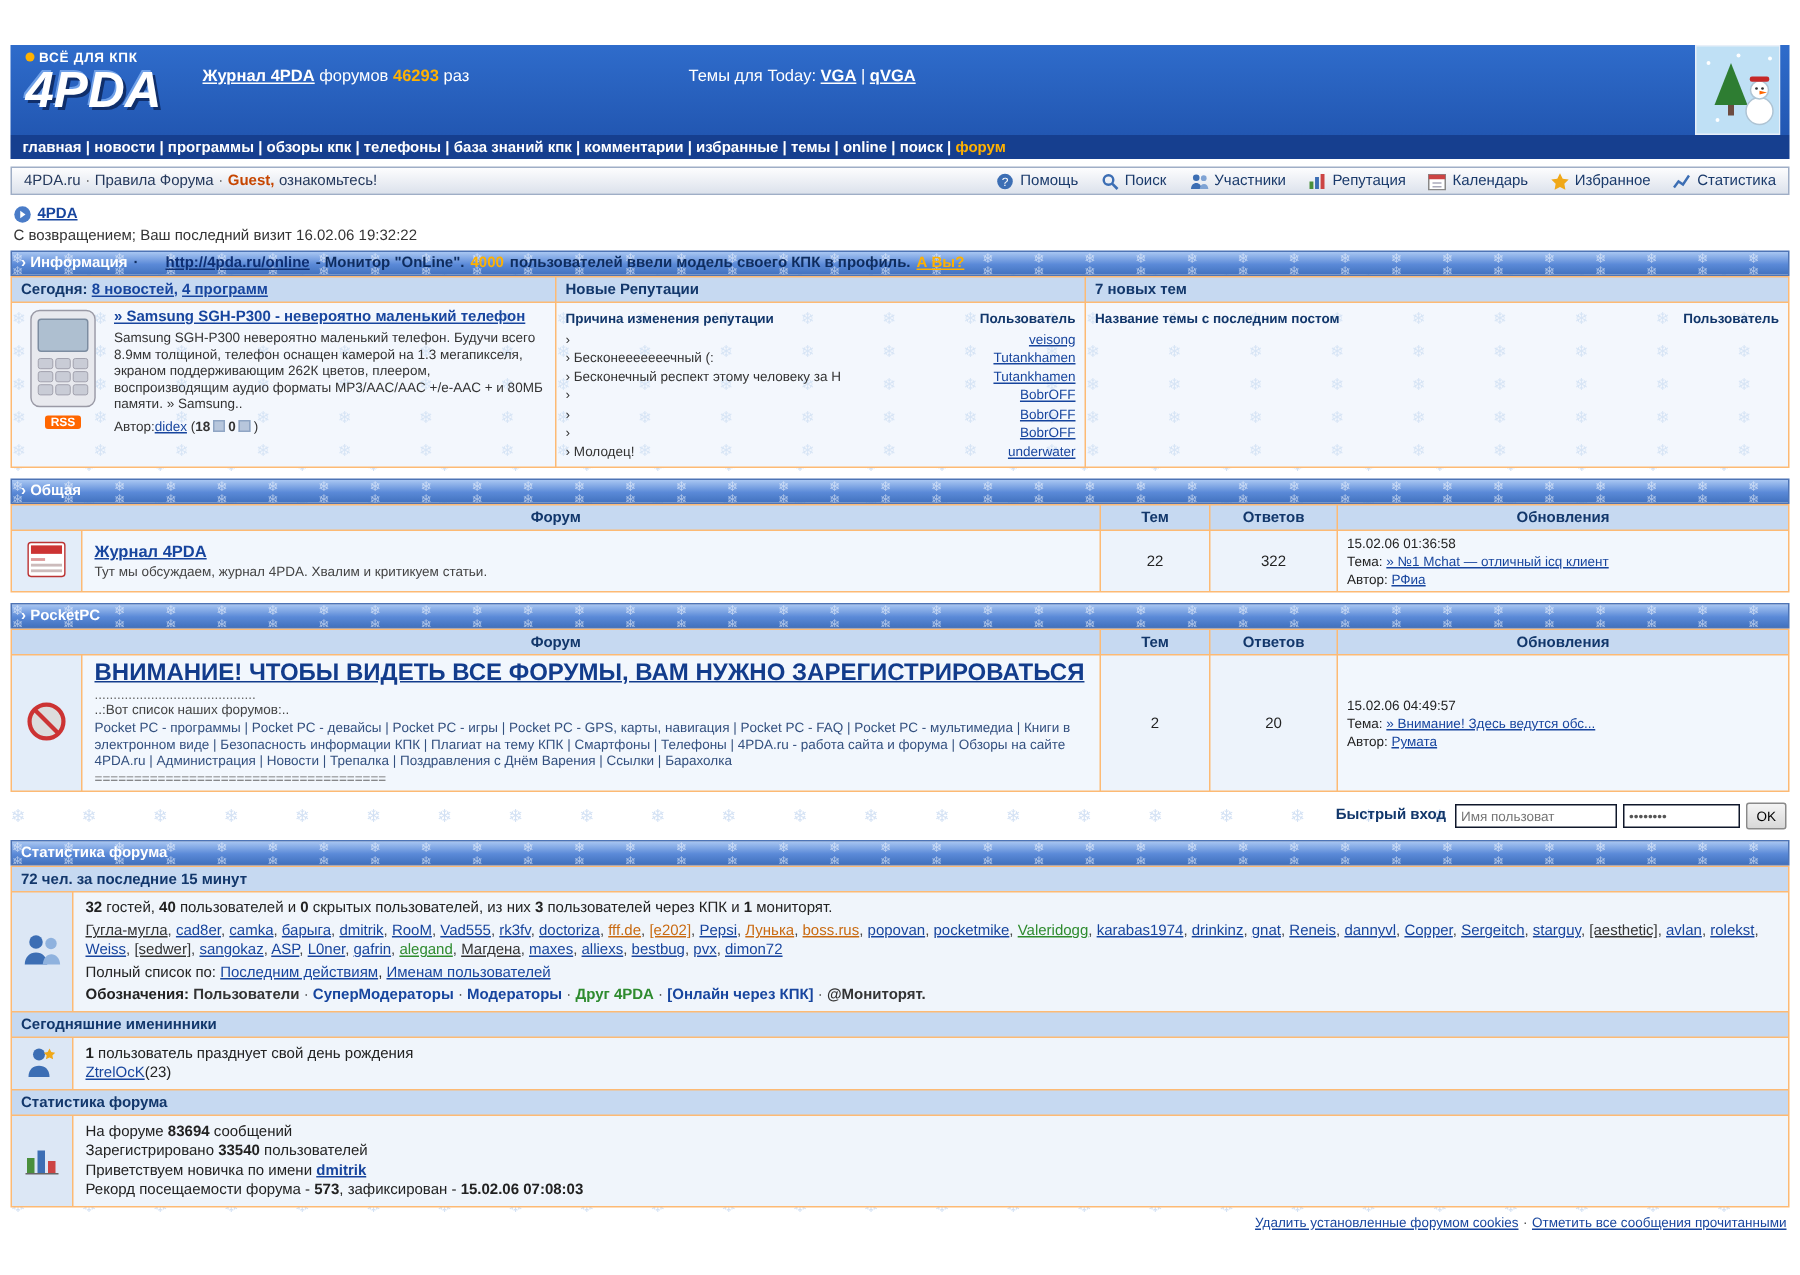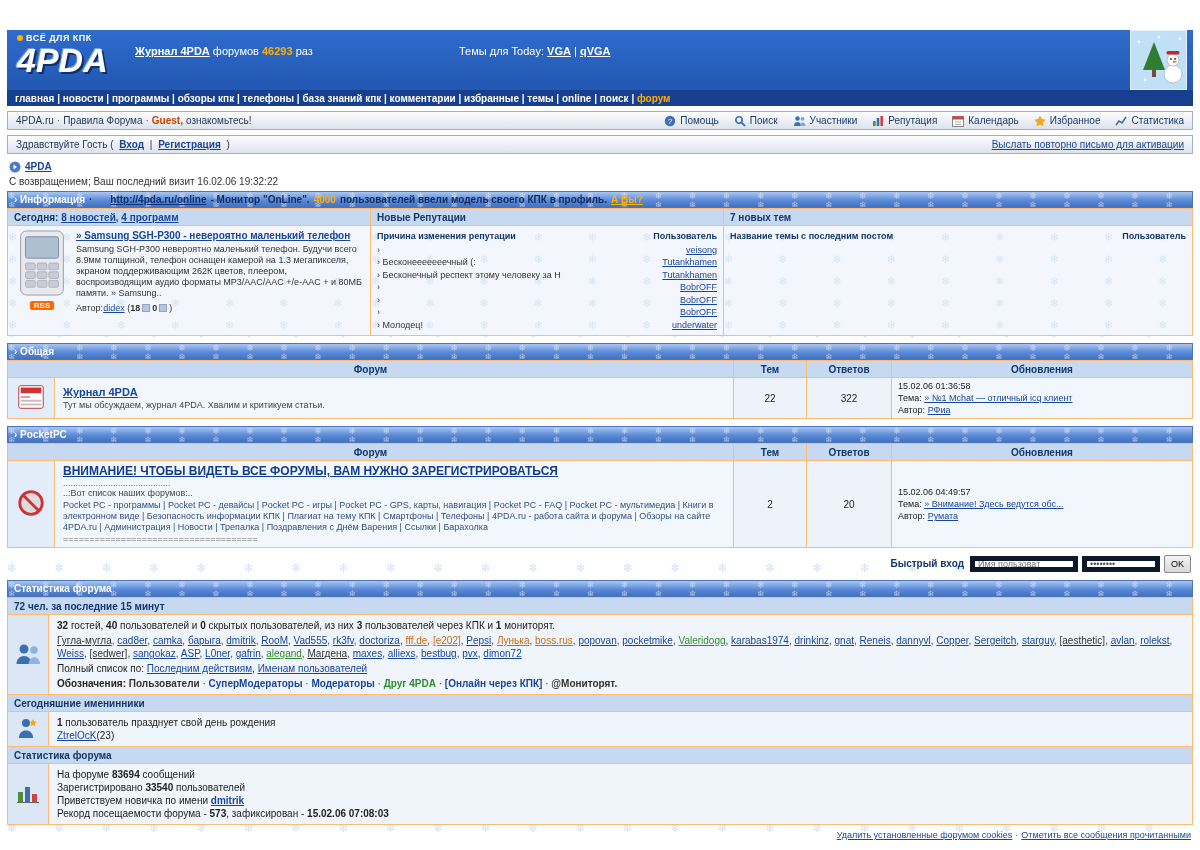--- a/index.html
+++ b/index.html
@@ -80,29 +80,29 @@
   .rep-reason{color:#333;white-space:nowrap;overflow:hidden;}
   a.rep-user{font-weight:normal;white-space:nowrap;}
 
   .cat{margin-top:7px;}
   .icell{background:#E3EDF9;text-align:center;vertical-align:middle;}
   .fcell{background:#F2F7FD;padding:3px 8px;vertical-align:middle;}
   .ncell{background:#EDF3FB;text-align:center;vertical-align:middle;font-size:10px;}
   .ucell{background:#F2F7FD;padding:2px 6px;vertical-align:middle;font-size:9px;line-height:12px;}
   .fname{font-size:11px;font-weight:bold;}
   .fdesc{font-size:9px;color:#444;margin-top:2px;}
-  .warn{font-size:12px;font-weight:bold;color:#123C8C;}
+  .warn{font-size:16px;font-weight:bold;color:#123C8C;}
   .sepline{font-size:9px;color:#666;line-height:10px;}
   .listlabel{font-size:9px;color:#444;line-height:11px;}
   .forumlist{font-size:9px;color:#33507F;line-height:11px;margin:1px 0;}
 
   
   .quick{display:flex;justify-content:flex-end;align-items:center;gap:4px;margin:6px 2px 0;height:19px;}
   .quick-label{font-weight:bold;color:#12376B;font-size:10px;margin-right:2px;}
-  .quick input{border:5px solid #0f172a;height:16px;font-family:"Liberation Sans",sans-serif;font-size:9px;padding:0 3px;background:#fff;color:#555;}
+  .quick input{border:1px solid #0f172a;height:16px;font-family:"Liberation Sans",sans-serif;font-size:9px;padding:0 3px;background:#fff;color:#555;}
   .qi-user{width:108px;} .qi-pass{width:78px;}
   .ok-btn{height:18px;font-size:9px;padding:0 6px;background:linear-gradient(#F4F4F4,#D8D8D8);border:1px solid #8A8A8A;border-radius:2px;cursor:pointer;}
   .shortcuts{text-align:center;margin-top:4px;height:13px;font-size:10px;}
   .sc:not(:last-child)::after{content:" | ";color:#333;}
 
   
   .sticell{background:#DCE7F5;width:40px;text-align:center;vertical-align:middle;}
   .scell{background:#F0F5FB;padding:4px 8px;font-size:10px;line-height:13px;vertical-align:middle;}
   .userlist{margin:2px 0;font-size:10px;line-height:13px;}
   .uw:not(:last-child)::after{content:", ";color:#444;}
@@ -217,30 +217,20 @@
       </a>
       <a class="tb-item">
         <svg width="12" height="12" viewBox="0 0 12 12">
             <polyline points="1,10 4,6 7,8 11,2" fill="none" stroke="#3C6EB4" stroke-width="1.6"></polyline>
           </svg>
         <span>Статистика</span>
       </a>
     </div>
   </div>
 
-  <div class="bar">
-    <div>
-      <span>Здравствуйте Гость (</span>
-      <a class="blink">Вход</a>
-      <span>|</span>
-      <a class="blink">Регистрация</a>
-      <span>)</span>
-    </div>
-    <a>Выслать повторно письмо для активации</a>
-  </div>
 
   <div class="crumb">
     <svg width="12" height="12" viewBox="0 0 12 12">
         <circle cx="6" cy="6" r="5.5" fill="#4A7CC8"></circle>
         <path d="M4.5 3.5L8 6l-3.5 2.5z" fill="#fff"></path>
       </svg>
     <a>4PDA</a>
   </div>
   <div class="welcome">С возвращением; Ваш последний визит 16.02.06 19:32:22</div>
 

